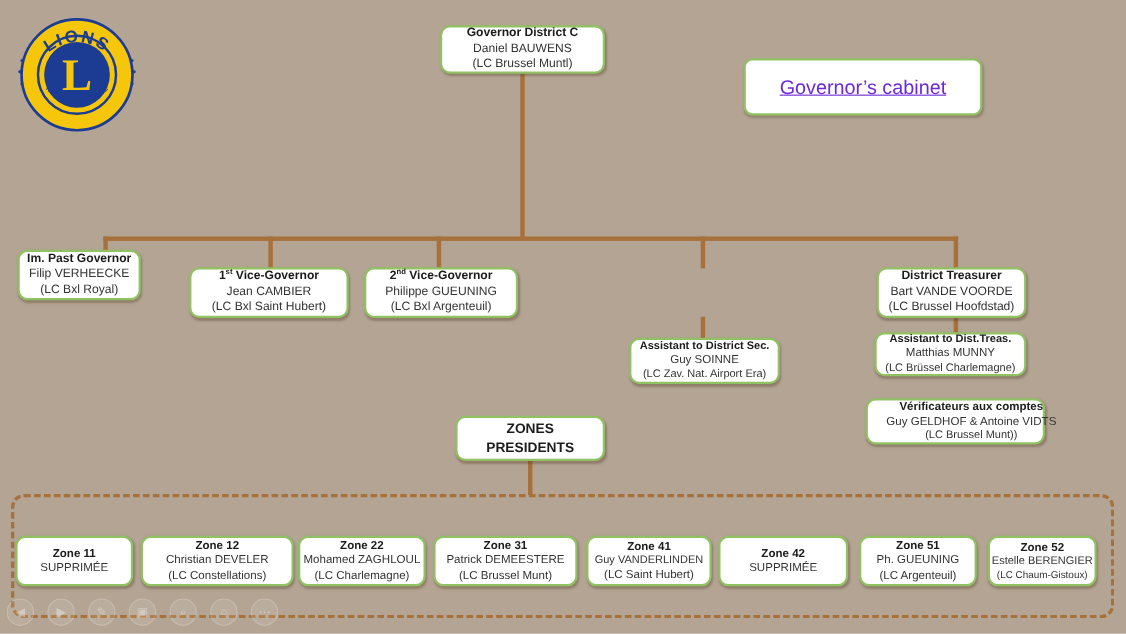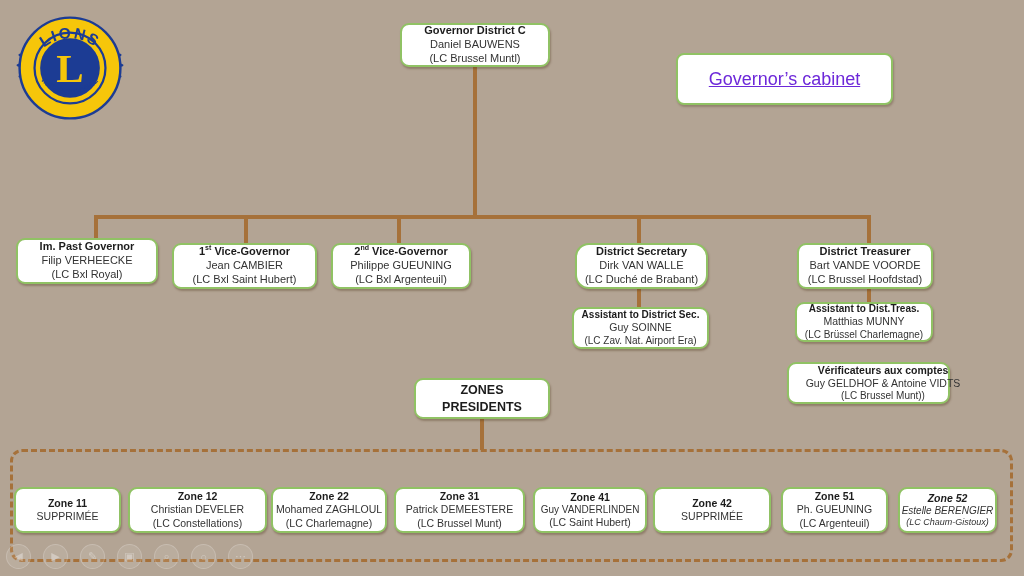--- a/index.html
+++ b/index.html
@@ -98,43 +98,38 @@
   <div class="obox fs11" style="left:400px; top:23px; width:150px; height:44px;">
     <div class="t">Governor District C</div>
     <div class="n">Daniel BAUWENS</div>
     <div class="c">(LC Brussel Muntl)</div>
   </div>
 
   <div class="cabinet">
     <span>Governor’s cabinet</span>
   </div>
 
-  <div class="obox fs11" style="left:16px; top:238px; width:142px; height:46px;">
+  <div class="obox fs11" style="left:16px; top:227px; width:112px; height:46px;">
     <div class="t">Im. Past Governor</div>
     <div class="n">Filip VERHEECKE</div>
     <div class="c">(LC Bxl Royal)</div>
   </div>
 
   <div class="obox fs11" style="left:172px; top:243px; width:145px; height:46px;">
     <div class="t"><span>1</span><sup>st</sup><span> Vice-Governor</span></div>
     <div class="n">Jean CAMBIER</div>
     <div class="c">(LC Bxl Saint Hubert)</div>
   </div>
 
   <div class="obox fs11" style="left:331px; top:243px; width:140px; height:46px;">
     <div class="t"><span>2</span><sup>nd</sup><span> Vice-Governor</span></div>
     <div class="n">Philippe GUEUNING</div>
     <div class="c">(LC Bxl Argenteuil)</div>
   </div>
 
-  <div class="obox fs11" style="left:575px; top:243px; width:133px; height:46px; border-radius:14px;">
-    <div class="t">District Secretary</div>
-    <div class="n">Dirk VAN WALLE</div>
-    <div class="c">(LC Duché de Brabant)</div>
-  </div>
 
   <div class="obox fs11" style="left:797px; top:243px; width:136px; height:46px;">
     <div class="t">District Treasurer</div>
     <div class="n">Bart VANDE VOORDE</div>
     <div class="c">(LC Brussel Hoofdstad)</div>
   </div>
 
   <div class="obox fs105" style="left:795px; top:302px; width:138px; height:40px;">
     <div class="t" style="font-size:10px;">Assistant to Dist.Treas.</div>
     <div class="n">Matthias MUNNY</div>
@@ -186,21 +181,21 @@
   </div>
   <div class="obox fs105" style="left:653px; top:487px; width:118px; height:46px;">
     <div class="t">Zone 42</div>
     <div class="n">SUPPRIMÉE</div>
   </div>
   <div class="obox fs105" style="left:781px; top:487px; width:107px; height:46px;">
     <div class="t">Zone 51</div>
     <div class="n">Ph. GUEUNING</div>
     <div class="c">(LC Argenteuil)</div>
   </div>
-  <div class="obox fs105" style="left:898px; top:487px; width:99px; height:46px;font-style:italic;">
+  <div class="obox fs105" style="left:898px; top:487px; width:99px; height:46px;">
     <div class="t">Zone 52</div>
     <div class="n" style="font-size:10px;">Estelle BERENGIER</div>
     <div class="c" style="font-size:9px;">(LC Chaum-Gistoux)</div>
   </div>
 
   <div class="ghost-bar">
     <div class="ghost-btn">
         <span>◀</span>
       </div>
     <div class="ghost-btn">

